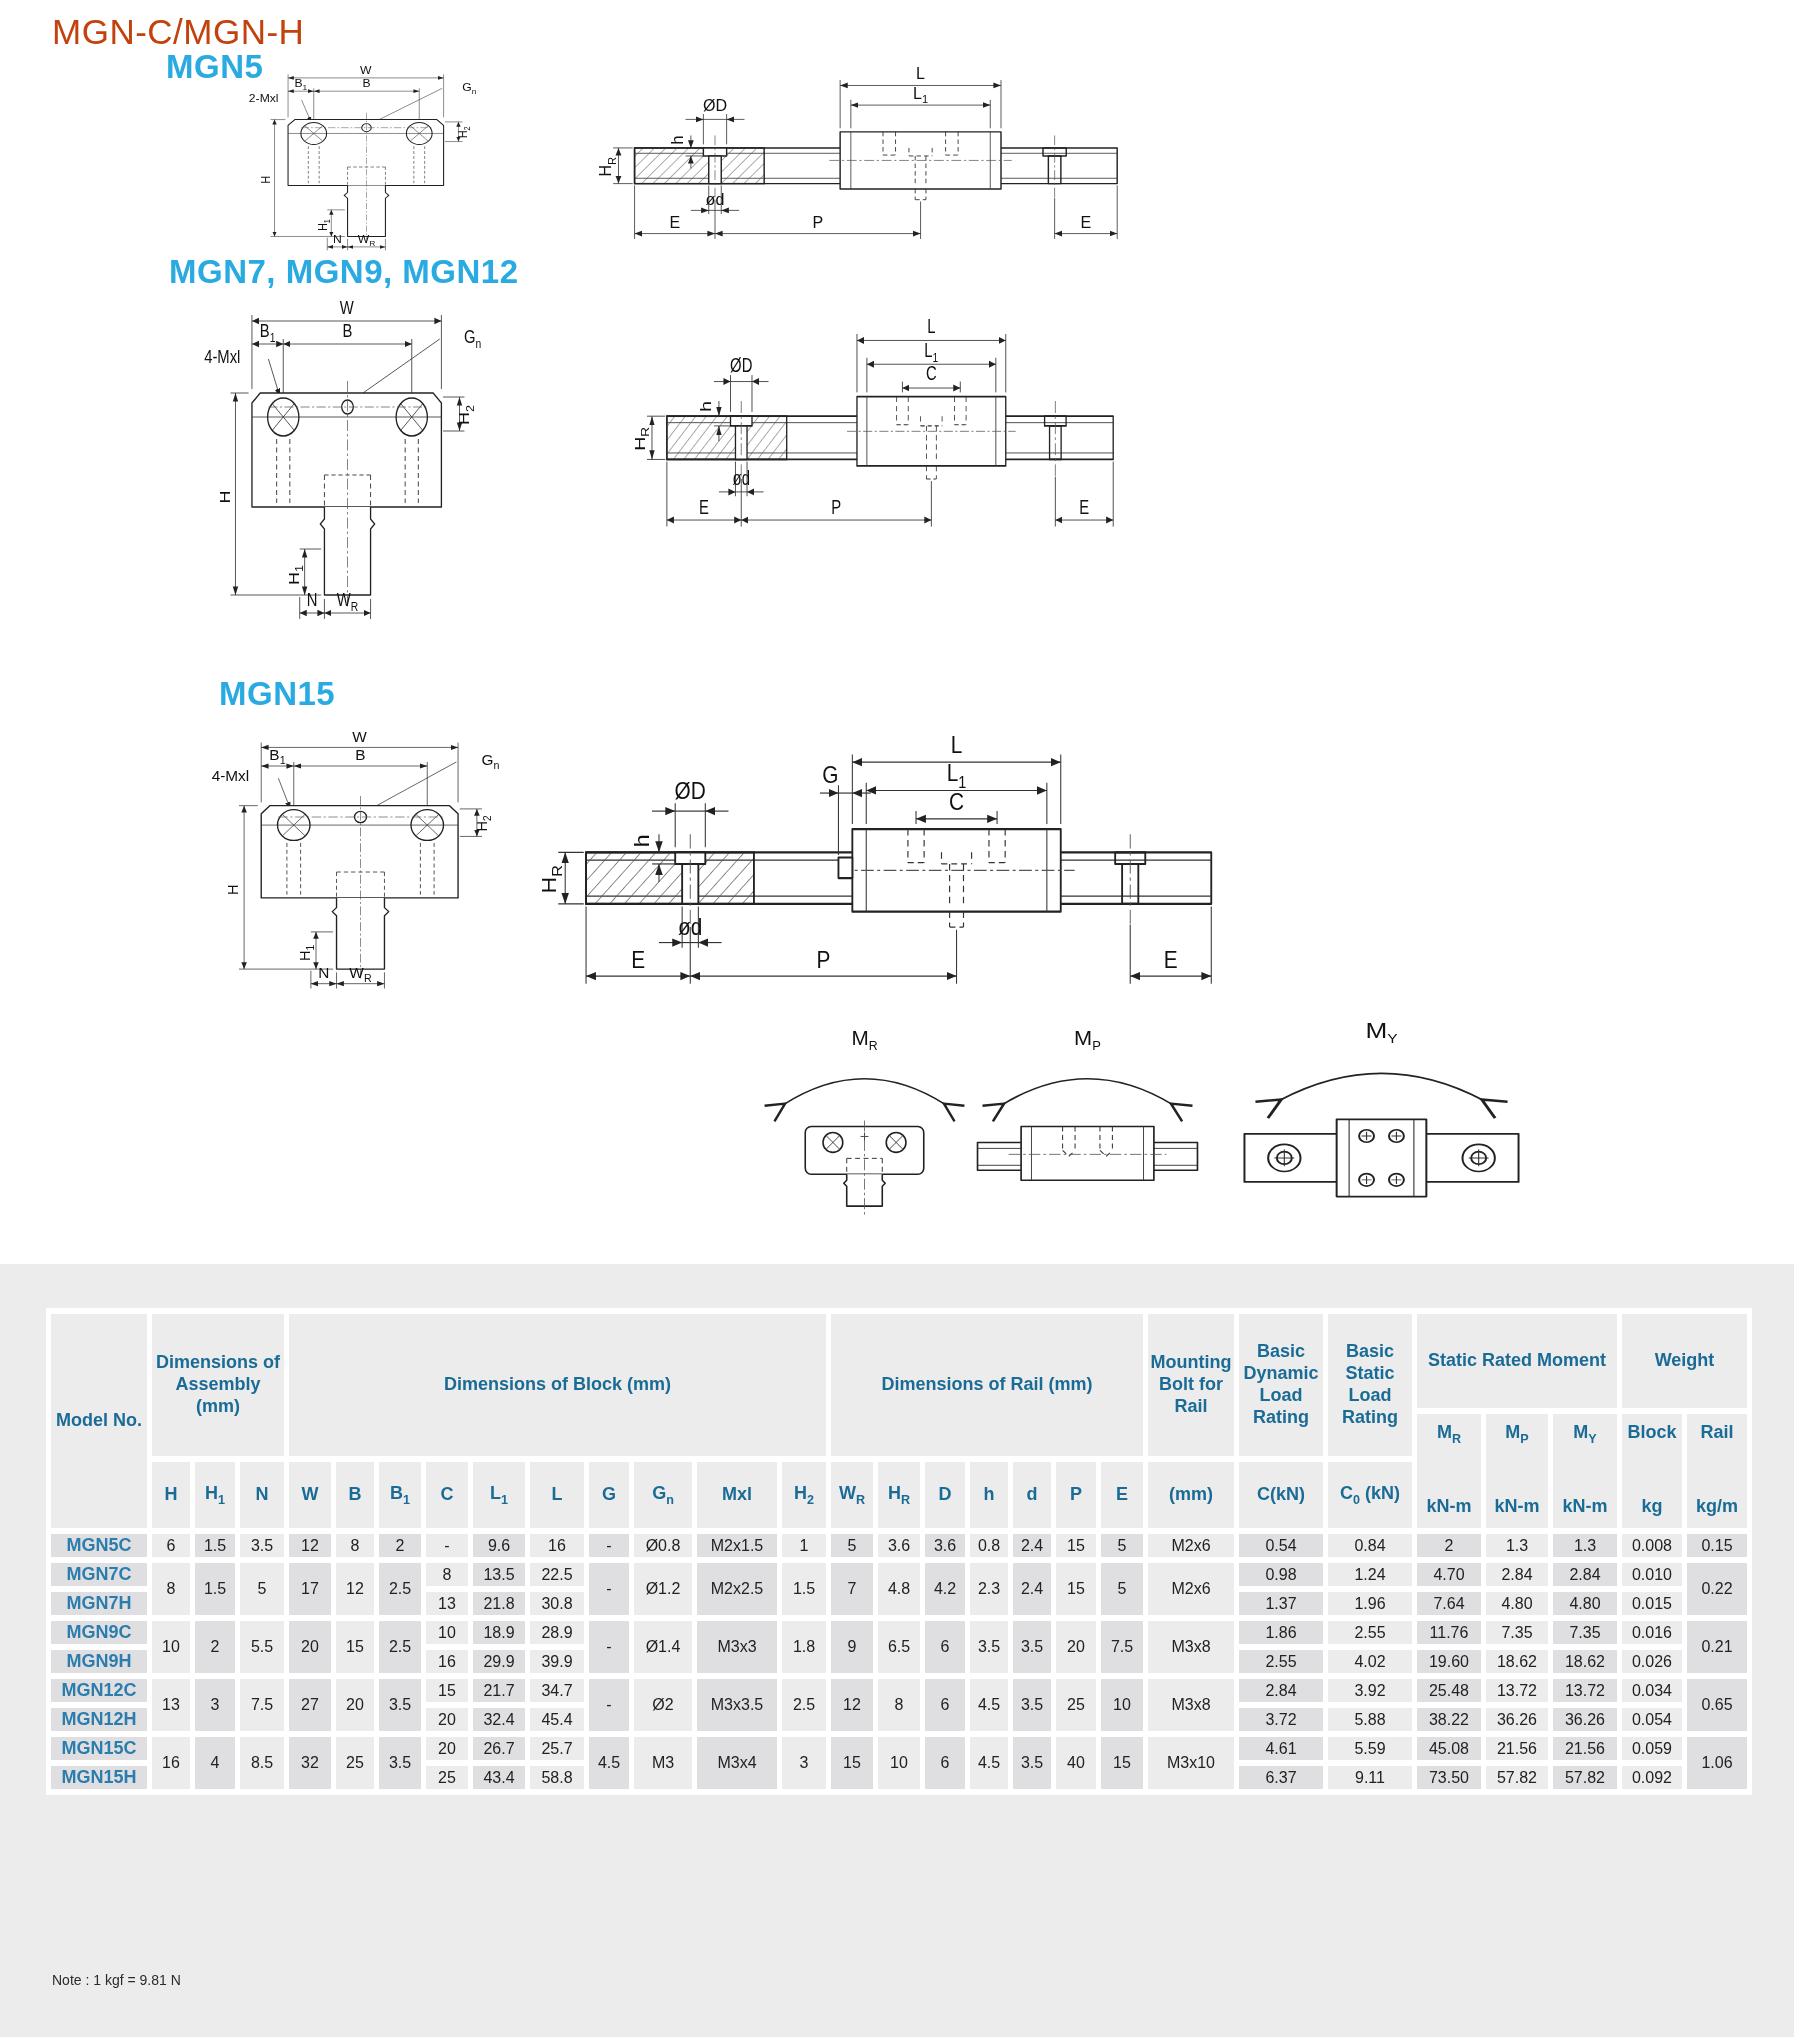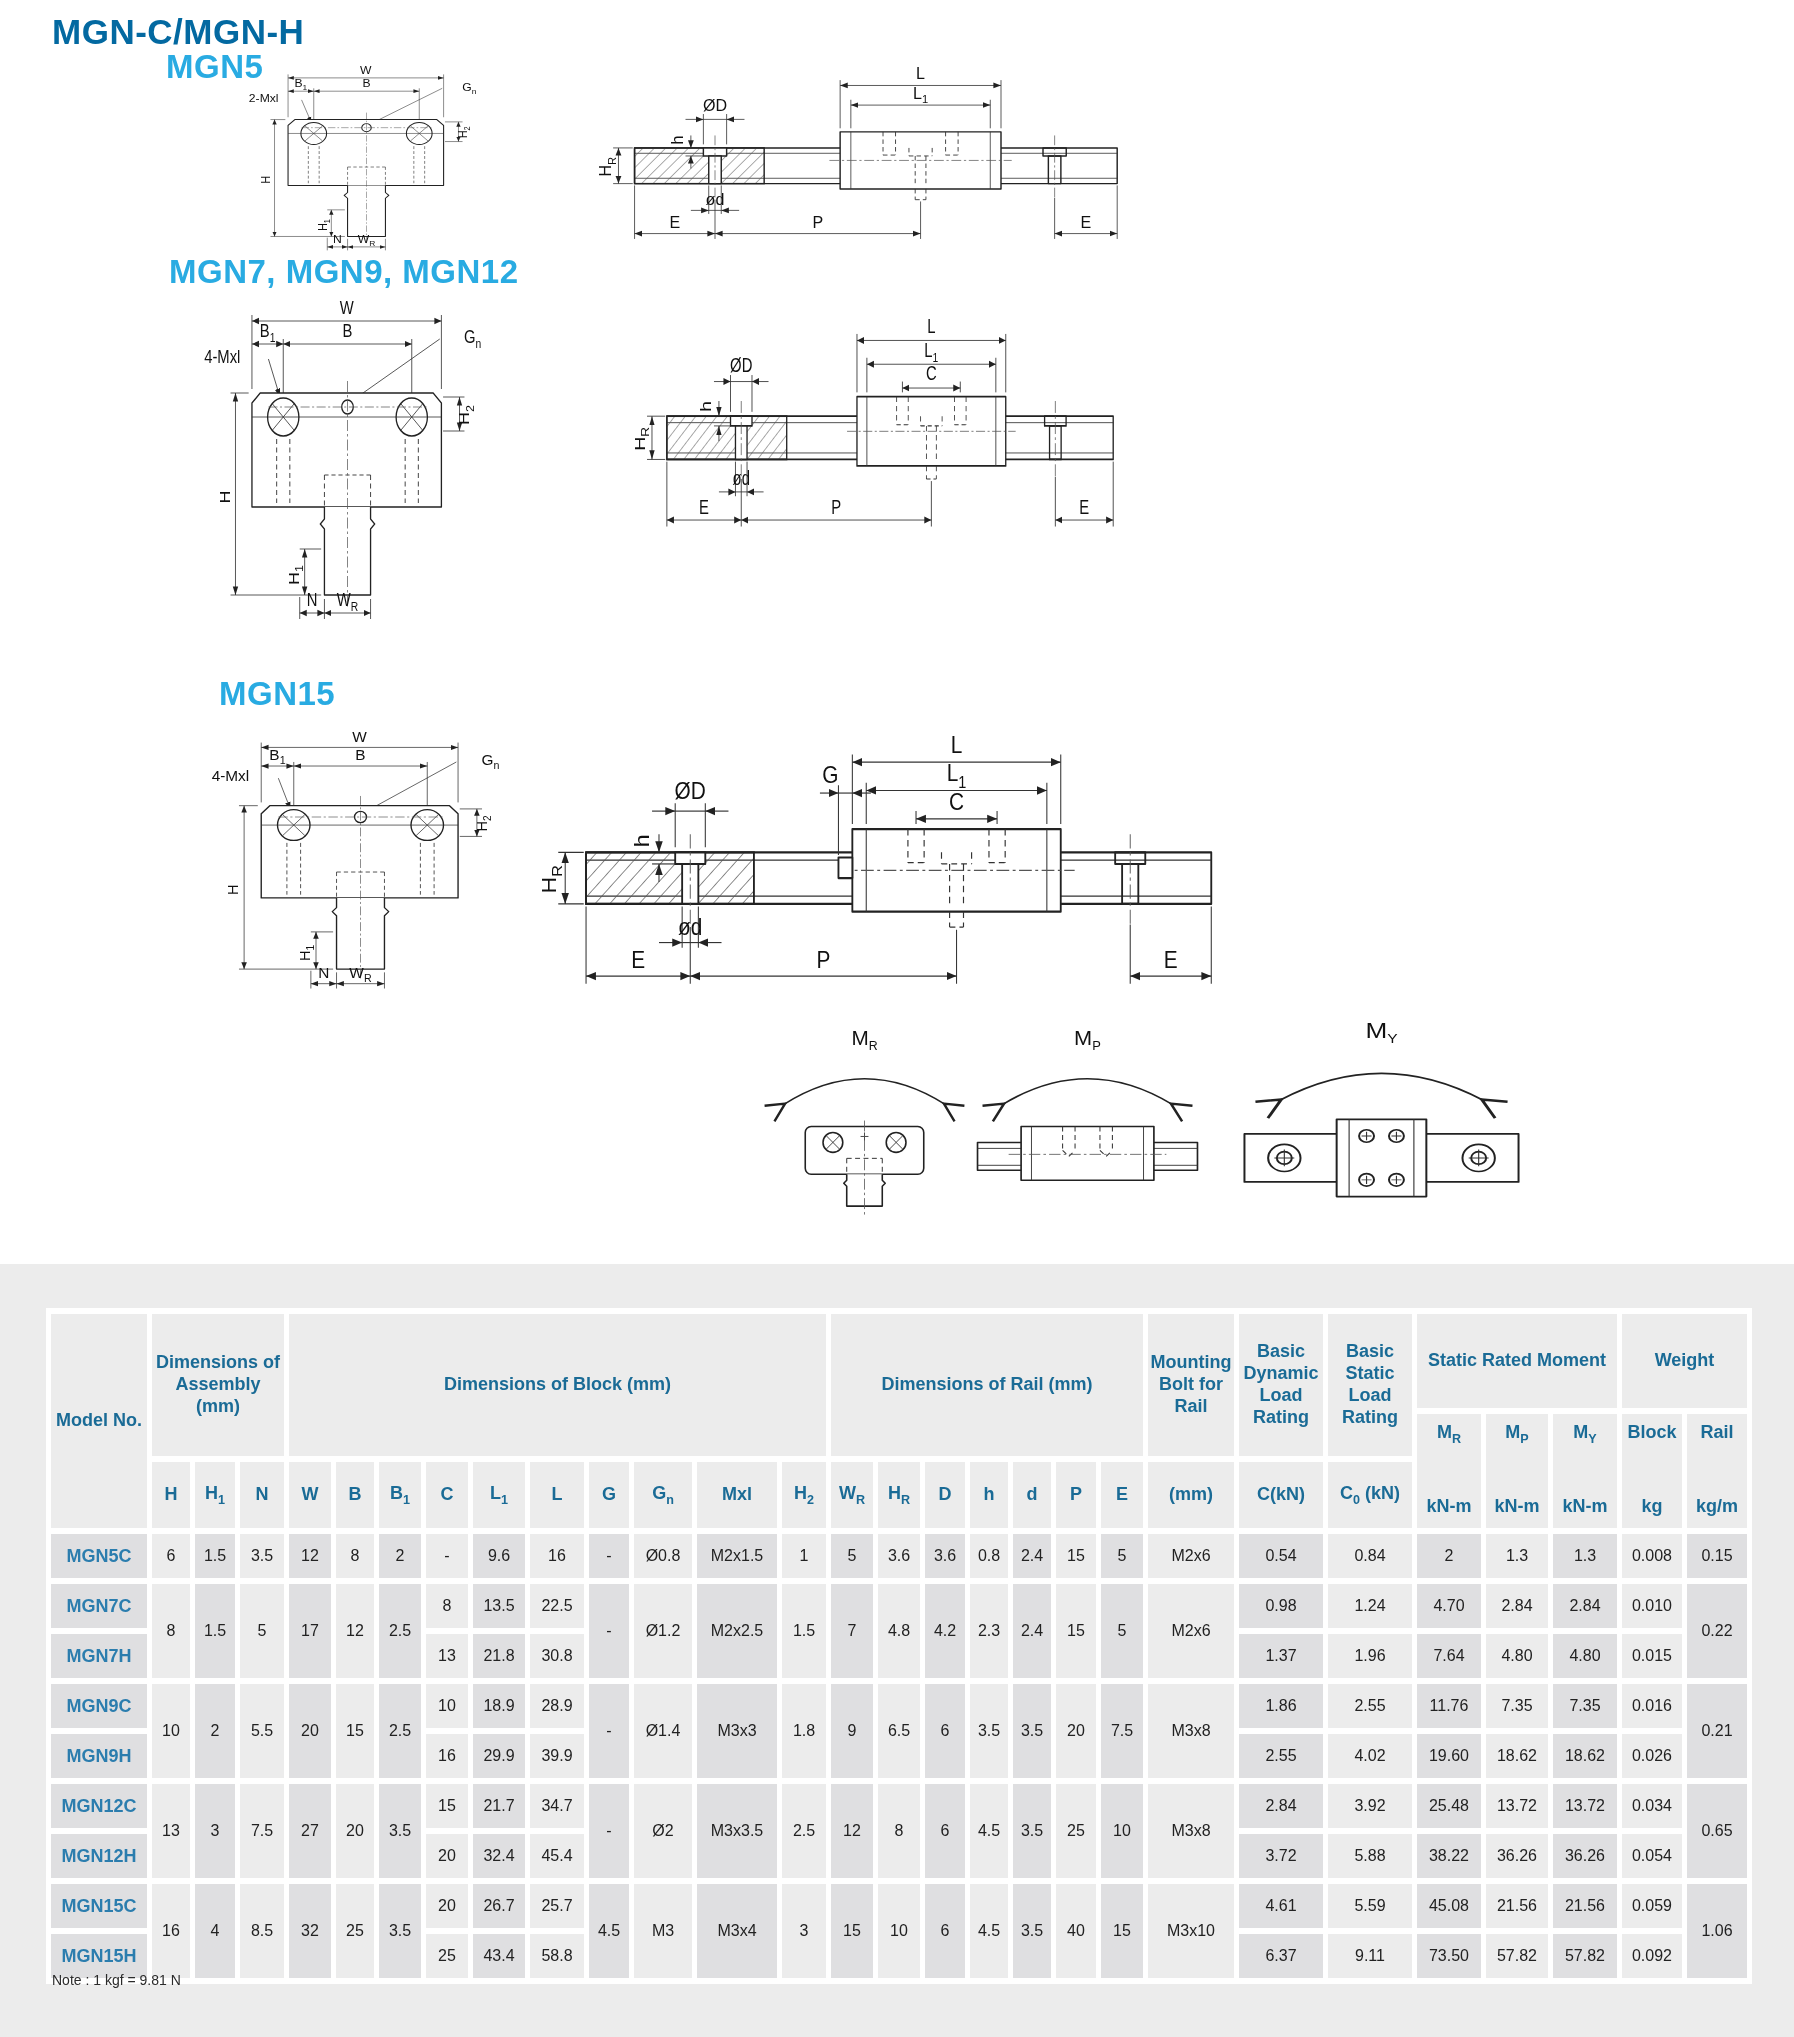--- a/index.html
+++ b/index.html
@@ -1,32 +1,32 @@
 <!DOCTYPE html>
 <html><head>
 <meta charset="utf-8">
 <style>
   html,body{margin:0;padding:0}
   body{width:1795px;height:2038px;background:#ffffff;position:relative;overflow:hidden;
        font-family:"Liberation Sans", sans-serif;color:#111}
   .abs{position:absolute}
-  .doc-title{font-size:35px;font-weight:700;letter-spacing:0.5px;color:#0369a1}
+  .doc-title{font-size:35px;font-weight:400;letter-spacing:0.5px;color:#c2410c}
   .sec-title{font-size:33px;font-weight:800;color:#29ABE2;letter-spacing:0.5px}
   .panel{position:absolute;left:0;top:1264px;width:1795px;height:774px;background:#ececec}
   .note{position:absolute;left:52px;top:708px;font-size:14px;color:#2b2b2b}
 
   table.spec{border-collapse:separate;border-spacing:5px 6px;table-layout:fixed;
              background:#ffffff;margin:44px 0 0 46px}
   table.spec th,table.spec td{padding:0;text-align:center;vertical-align:middle;overflow:hidden}
   table.spec th{background:#ececec;color:#1A6B96;font-weight:700;font-size:18px;line-height:1.22}
   table.spec th.grp{font-size:18px}
   table.spec td{background:#ececec;font-size:16px;color:#222}
   table.spec td.dk{background:#dfdfe1}
   table.spec td.md{color:#2B7DAE;font-weight:700;font-size:18px}
-  tr.h1{height:94px} tr.h2{height:40px} tr.h3{height:62px} tr.bd{height:44px}
+  tr.h1{height:94px} tr.h2{height:40px} tr.h3{height:62px} tr.bd{height:23px}
   .tl{display:flex;flex-direction:column;justify-content:space-between;height:96px;padding:8px 0 10px 0}
   sub{font-size:70%}
 
   svg{overflow:visible}
   .ln{fill:#fff;stroke:#222;stroke-width:1.6;stroke-linejoin:round}
   .lnf{fill:none;stroke:#222;stroke-width:1.6;stroke-linejoin:round}
   .ext{fill:none;stroke:#333;stroke-width:.9}
   .dim{fill:none;stroke:#333;stroke-width:.9}
   .dsh{fill:none;stroke:#333;stroke-width:1;stroke-dasharray:5 3.5}
   .cl{fill:none;stroke:#555;stroke-width:.8;stroke-dasharray:11 3 2.5 3}

